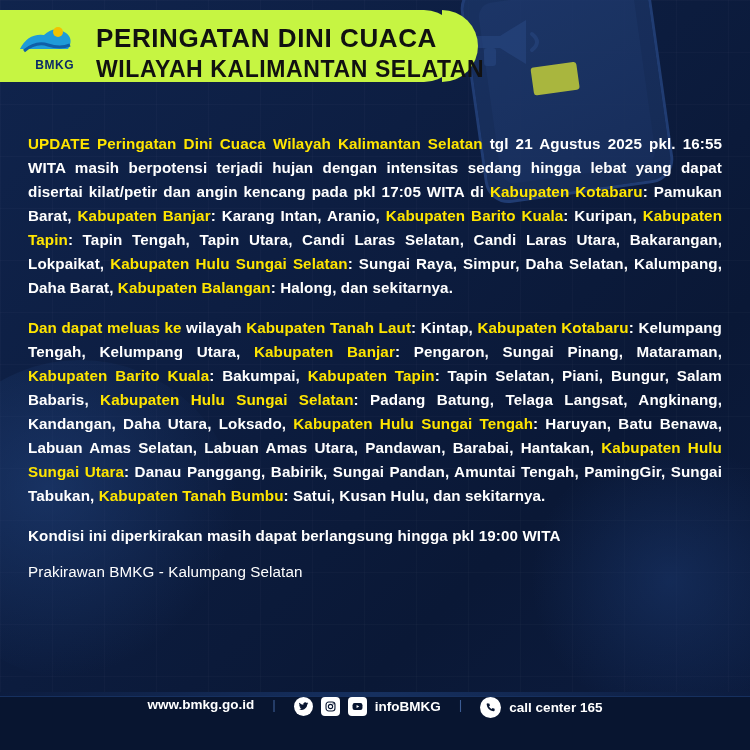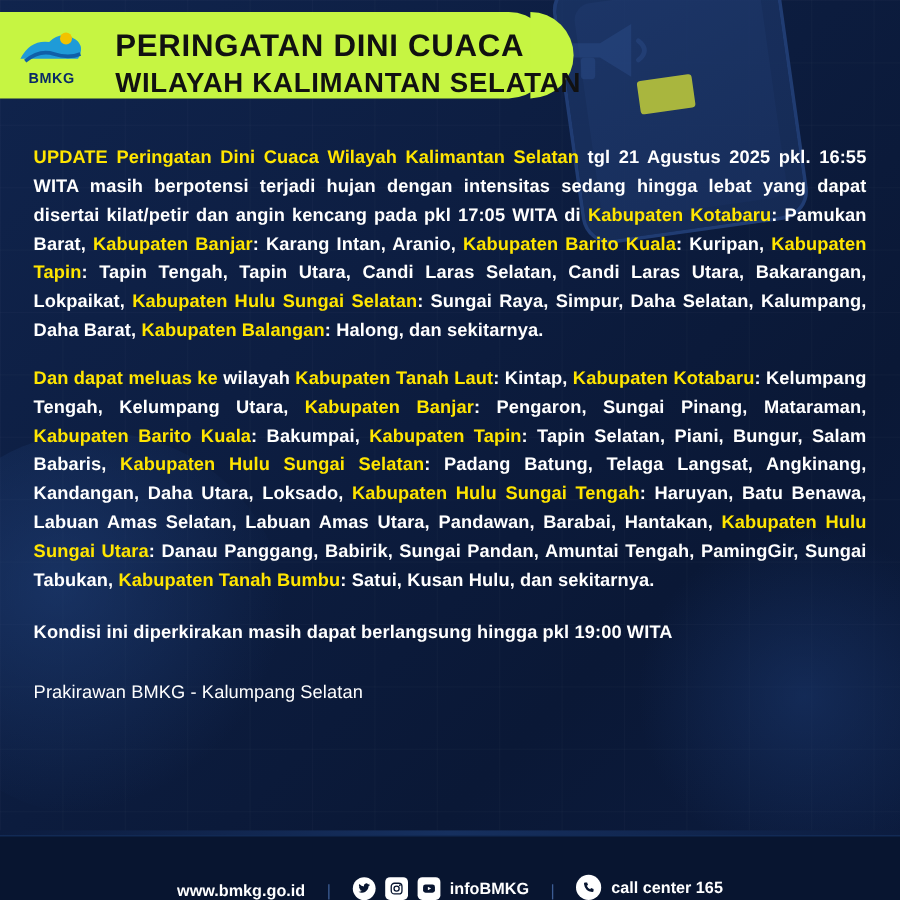--- a/index.html
+++ b/index.html
@@ -78,21 +78,21 @@
     position:absolute; right:-18px; top:0;
     width:36px; height:72px;
     background:#c6f542;
     border-radius:0 36px 36px 0;
   }
   .logo {
     position: absolute;
     left: 12px; top: 16px;
     width: 62px; height: 62px;
     display: flex; flex-direction: column;
-    align-items: center; justify-content: center;
+    align-items: flex-end; justify-content: center;
     z-index: 3;
   }
   .logo-mark {
     width: 56px; height: 34px;
     position: relative;
   }
   .logo-text {
     font-size: 12px; font-weight: bold; letter-spacing: .5px;
     color: #0a2a66; margin-top: 1px;
   }
@@ -114,35 +114,35 @@
   .panel {
     position: absolute;
     left: 28px; top: 120px;
     width: 694px;
     color: #ffffff;
     font-size: 15.2px;
     line-height: 1.58;
     text-align: justify;
     letter-spacing: .1px;
   }
-  .panel p { margin-bottom: 16px; }
+  .panel p { margin-bottom: 16px; margin-top: 12px; }
   .panel p.last { margin-bottom: 0; }
   .hl { color: #ffe500; font-weight: bold; }
   .wh-b { color: #ffffff; font-weight: bold; }
   .note { margin-top: 20px; font-weight: bold; color:#ffffff; }
   .sign { margin-top: 26px; color: #ffffff; font-weight: normal; }
 
   
   .footer {
     position: absolute;
     left: 0; bottom: 0;
     width: 750px; height: 54px;
     background: #081530;
     border-top: 1px solid #16305f;
-    display: flex; align-items: flex-end; justify-content: center;
+    display: flex; align-items: flex-start; justify-content: center;
     gap: 18px;
     color: #ffffff;
     font-size: 13.5px;
     font-weight: bold;
   }
   .footer .sep { color: #3c5c94; font-weight: normal; }
   .soc { display: flex; align-items: center; gap: 8px; }
   .soc-ic {
     width: 19px; height: 19px; border-radius: 4px;
     background: #ffffff; color: #081530;

